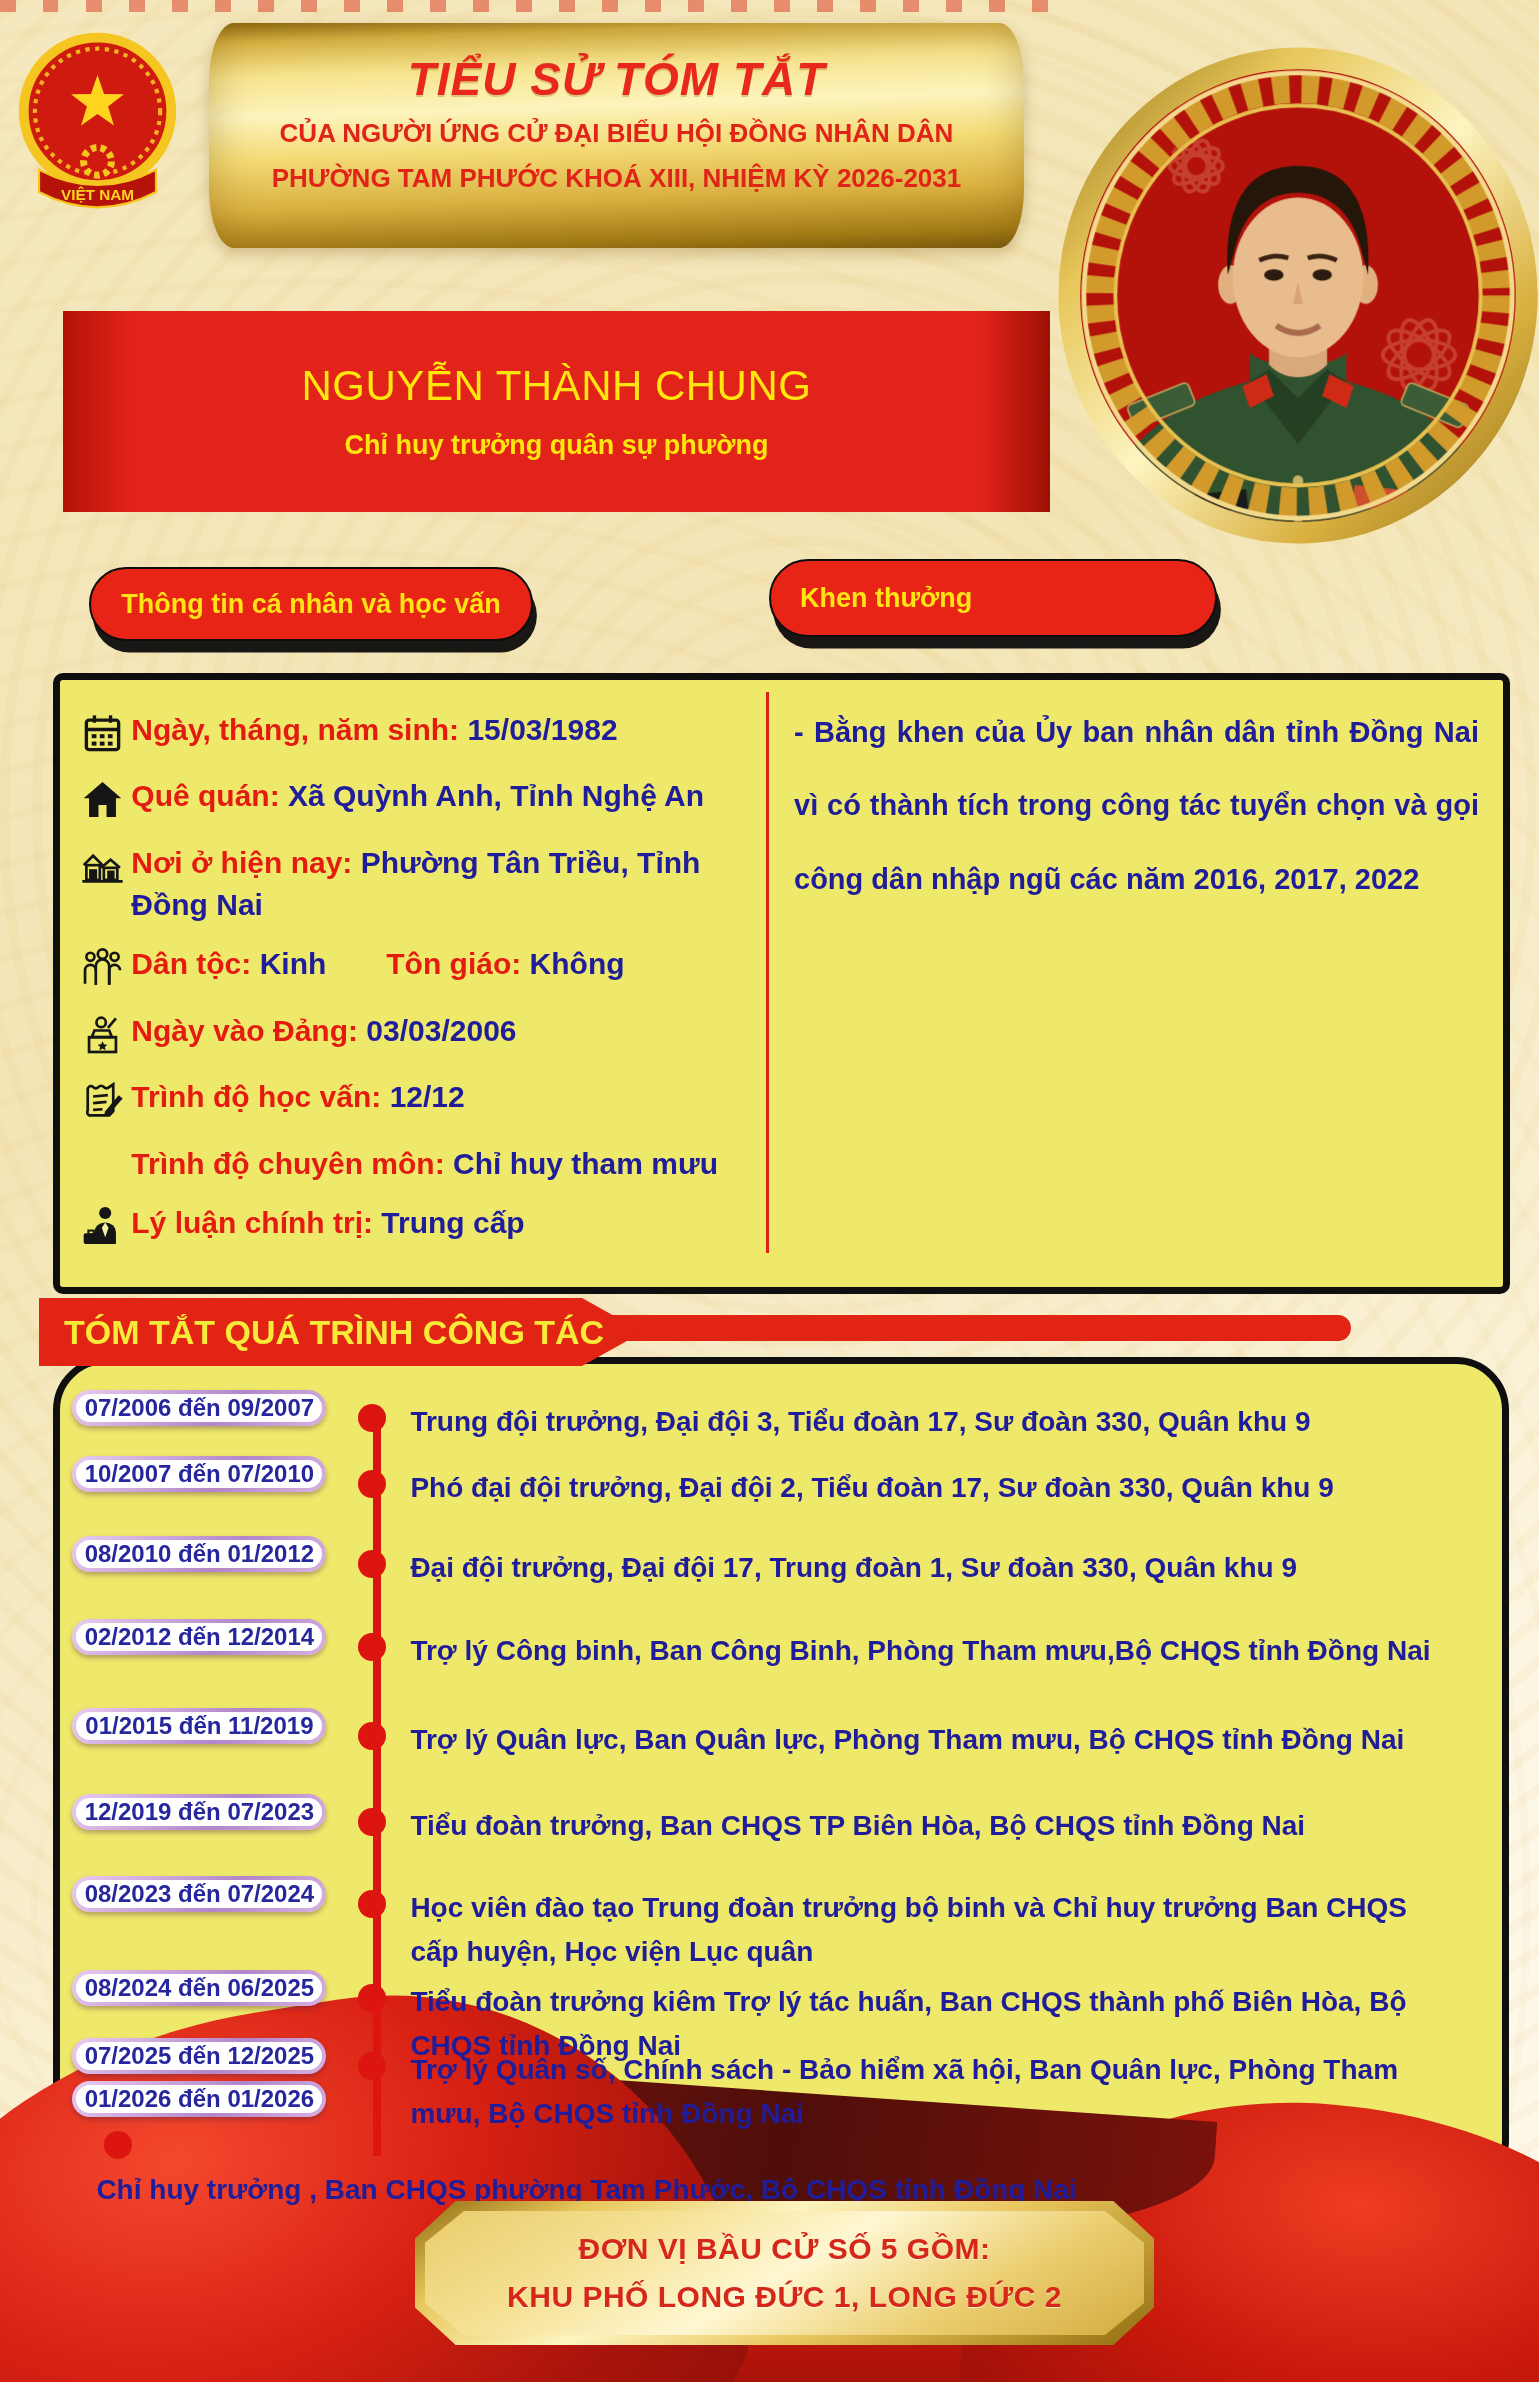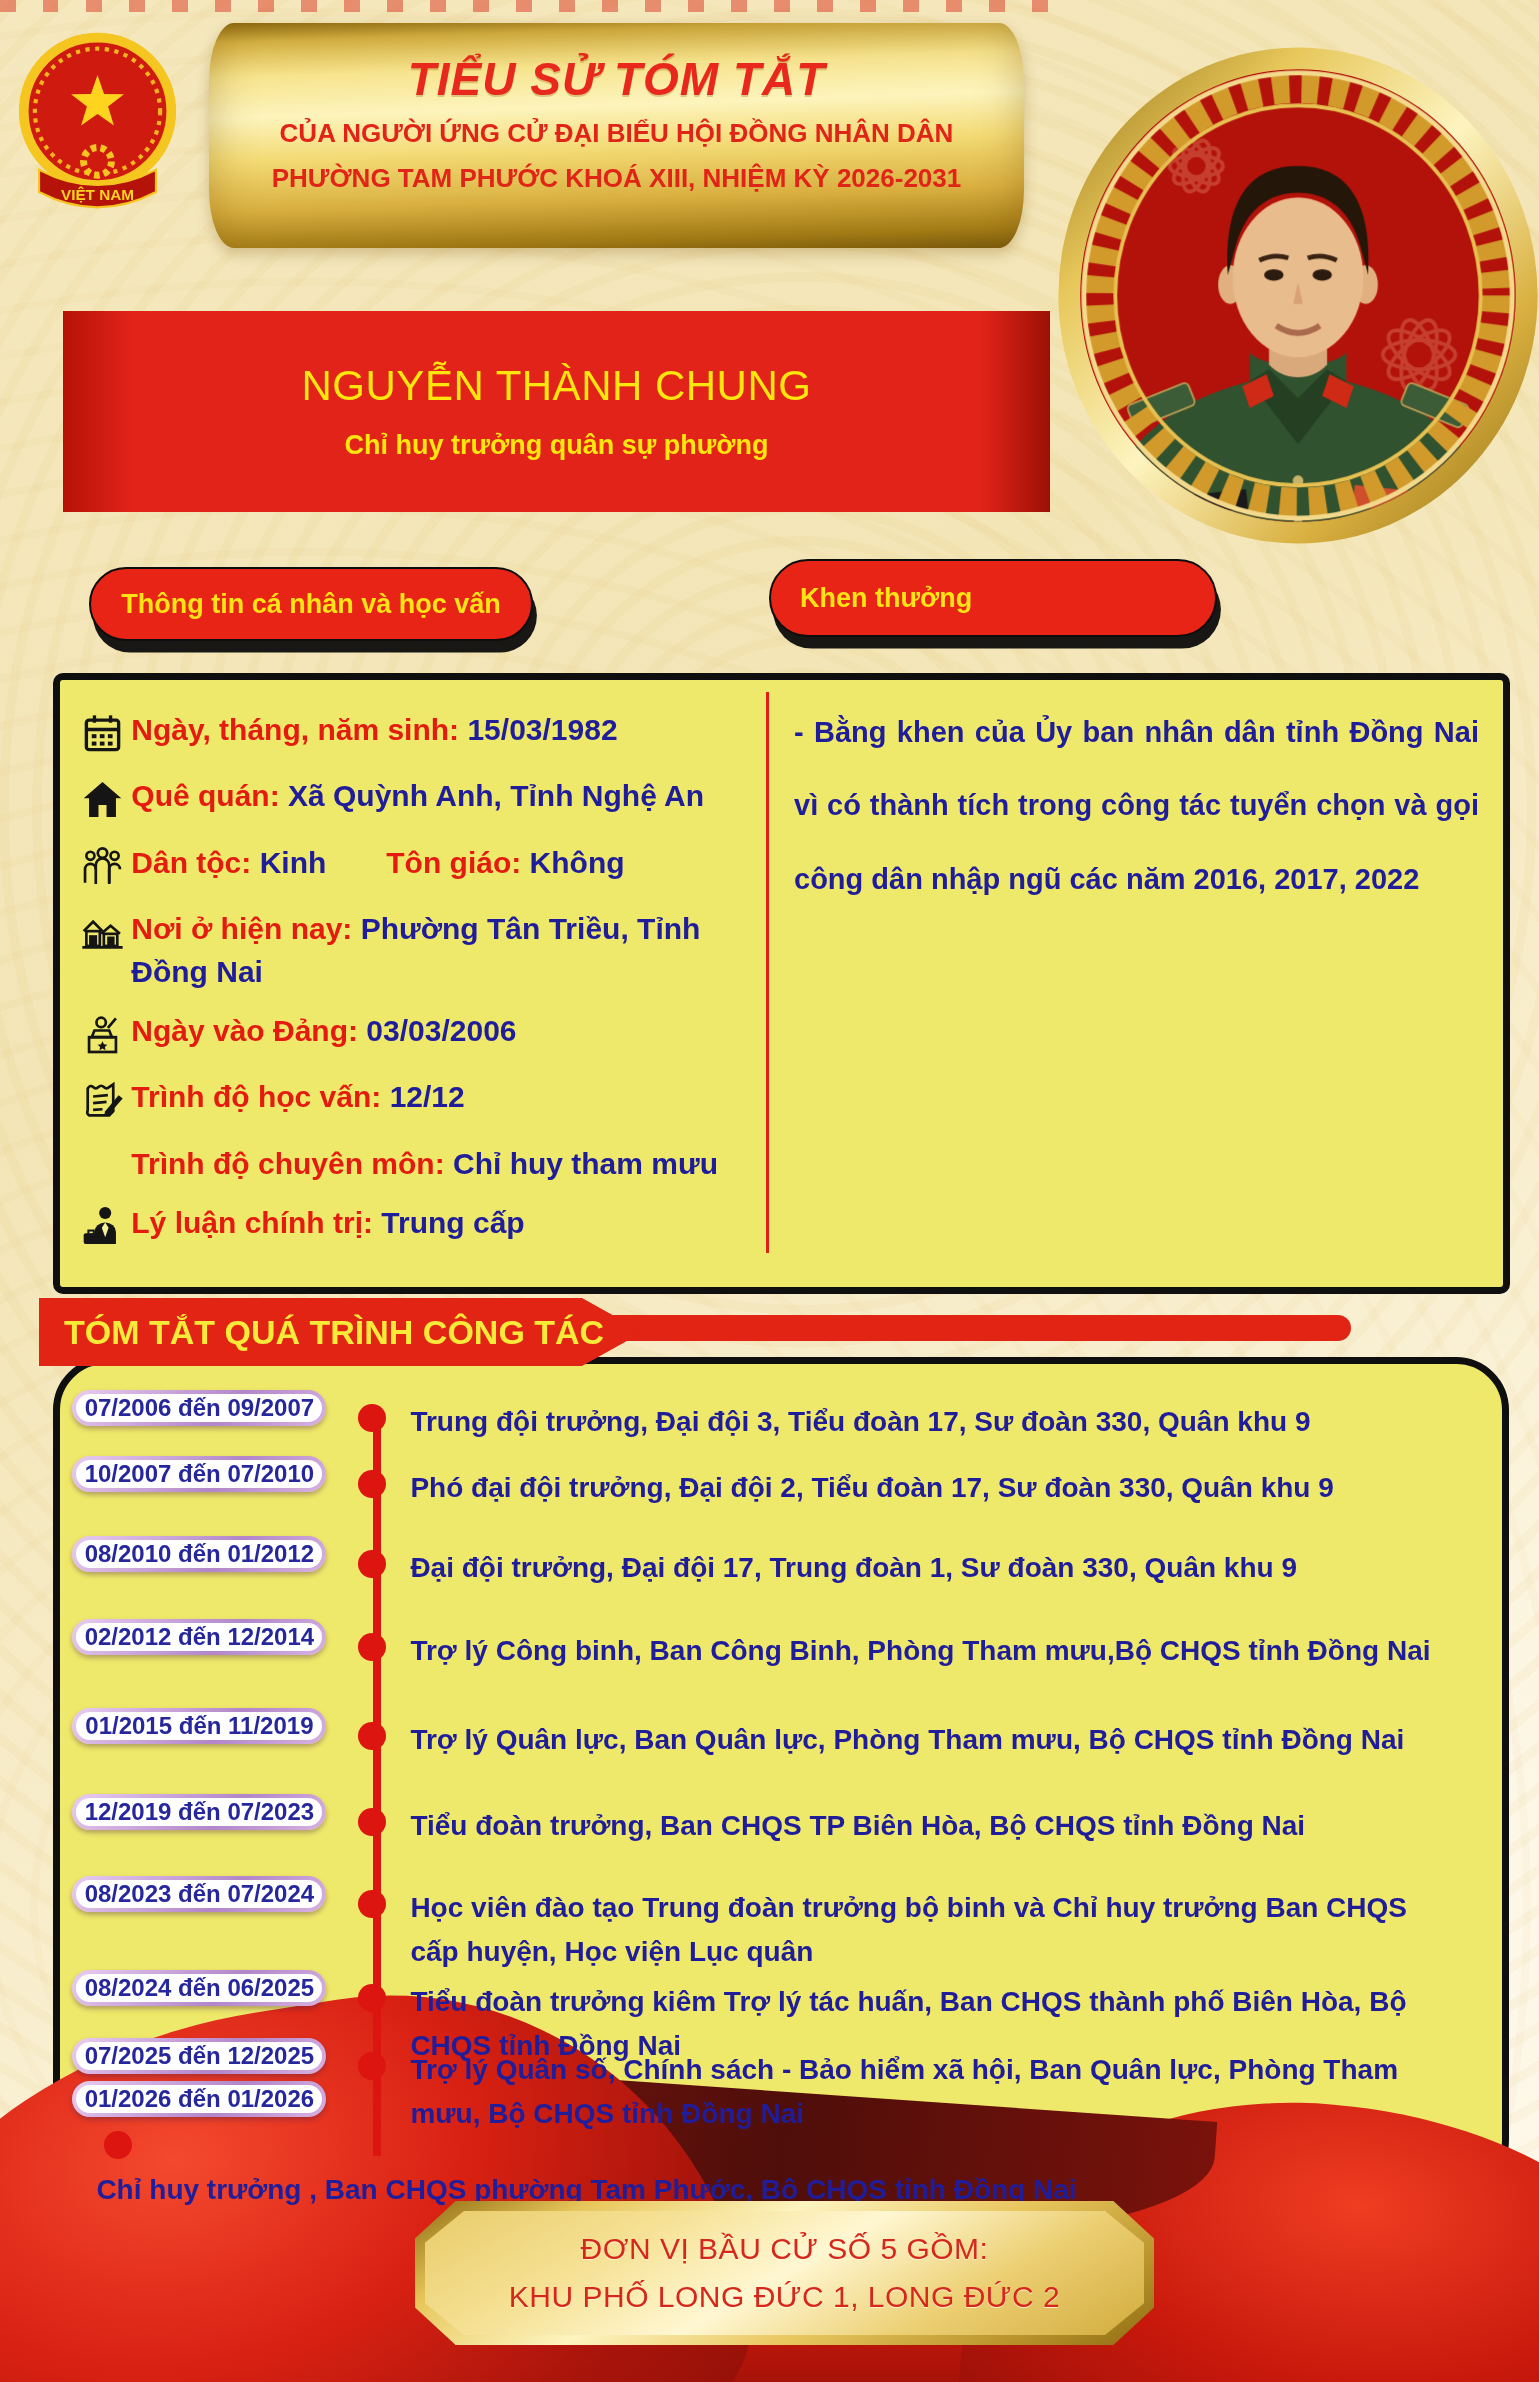--- a/index.html
+++ b/index.html
@@ -91,21 +91,21 @@
             border-radius:55% 45% 30% 30%/65% 80% 30% 30%; }
 
   
   .plaque { position:absolute; left:415px; top:2201px; width:739px; height:144px; z-index:4;
             clip-path:polygon(5.5% 0,94.5% 0,100% 26%,100% 74%,94.5% 100%,5.5% 100%,0 74%,0 26%);
             background:linear-gradient(150deg,#8f6c12,#e7c75a 18%,#fdf4c0 40%,#e9c75f 62%,#b9922b 85%,#8f6c12); }
   .plaque-inner { position:absolute; inset:9.7px;
             clip-path:polygon(5.5% 0,94.5% 0,100% 26%,100% 74%,94.5% 100%,5.5% 100%,0 74%,0 26%);
             background:linear-gradient(150deg,#e9cb6a,#f6e296 28%,#fff7d2 50%,#eccf72 74%,#d3ac3f);
             display:flex; flex-direction:column; align-items:center; justify-content:center; gap:13.6px; }
-  .plaque-l1, .plaque-l2 { color:#d5281a; font-weight:normal; font-size:30px; letter-spacing:0.5px;
+  .plaque-l1, .plaque-l2 { color:#d5281a; font-weight:bold; font-size:30px; letter-spacing:0.5px;
             text-shadow:0 1px 0 rgba(255,250,220,.8); }
 </style>
 </head>
 <body>
 
 <div class="page">
   <div class="pat"></div>
   <div class="pat2"></div>
   <div class="top-dashes"></div>
 
@@ -213,47 +213,47 @@
         </div>
         <div class="p-row">
           <span class="p-icon"><svg viewBox="0 0 64 64">
               <path d="M32 6 L60 30 L52 30 L52 58 L38 58 L38 40 L26 40 L26 58 L12 58 L12 30 L4 30 Z" fill="#151515"></path>
             </svg></span>
           <div class="p-text"><span class="p-label">Quê quán: </span><span class="p-value">Xã Quỳnh Anh, Tỉnh Nghệ An</span></div>
         </div>
         <div class="p-row">
           <span class="p-icon"><svg viewBox="0 0 64 64">
               <g fill="none" stroke="#151515" stroke-width="4">
+                <path d="M4 30 L18 16 L32 30"></path>
+                <rect x="8" y="30" width="20" height="22"></rect>
+                <rect x="14" y="38" width="8" height="14" fill="#151515"></rect>
+                <path d="M30 34 L44 22 L58 34"></path>
+                <rect x="34" y="34" width="20" height="18"></rect>
+                <rect x="41" y="40" width="7" height="12" fill="#151515"></rect>
+              </g>
+              <line x1="2" y1="54" x2="62" y2="54" stroke="#151515" stroke-width="4"></line>
+            </svg></span>
+          <div class="p-text"><span class="p-label">Nơi ở hiện nay: </span><span class="p-value">Phường Tân Triều, Tỉnh Đồng Nai</span></div>
+        </div>
+        <div class="p-row">
+          <span class="p-icon"><svg viewBox="0 0 64 64">
+              <g fill="none" stroke="#151515" stroke-width="4">
                 <circle cx="14" cy="16" r="6"></circle>
                 <circle cx="32" cy="12" r="7"></circle>
                 <circle cx="50" cy="16" r="6"></circle>
                 <path d="M6 56 V36 a8 8 0 0 1 8-8 a8 8 0 0 1 8 8"></path>
                 <path d="M22 58 V30 a10 10 0 0 1 20 0 V58"></path>
                 <path d="M42 56 V36 a8 8 0 0 1 8-8 a8 8 0 0 1 8 8"></path>
               </g>
             </svg></span>
           <div class="p-text"><span class="p-label">Dân tộc: </span><span class="p-value">Kinh</span><span class="p-gap"></span><span class="p-label">Tôn giáo: </span><span class="p-value">Không</span></div>
         </div>
         <div class="p-row">
           <span class="p-icon"><svg viewBox="0 0 64 64">
               <g fill="none" stroke="#151515" stroke-width="4">
-                <path d="M4 30 L18 16 L32 30"></path>
-                <rect x="8" y="30" width="20" height="22"></rect>
-                <rect x="14" y="38" width="8" height="14" fill="#151515"></rect>
-                <path d="M30 34 L44 22 L58 34"></path>
-                <rect x="34" y="34" width="20" height="18"></rect>
-                <rect x="41" y="40" width="7" height="12" fill="#151515"></rect>
-              </g>
-              <line x1="2" y1="54" x2="62" y2="54" stroke="#151515" stroke-width="4"></line>
-            </svg></span>
-          <div class="p-text"><span class="p-label">Nơi ở hiện nay: </span><span class="p-value">Phường Tân Triều, Tỉnh Đồng Nai</span></div>
-        </div>
-        <div class="p-row">
-          <span class="p-icon"><svg viewBox="0 0 64 64">
-              <g fill="none" stroke="#151515" stroke-width="4">
                 <circle cx="30" cy="14" r="7"></circle>
                 <path d="M40 22 L52 8"></path>
                 <path d="M20 26 h22 l4 10 h-30 Z"></path>
                 <rect x="12" y="36" width="40" height="22"></rect>
               </g>
               <path d="M32 42 l2.2 4.6 5 .5 -3.7 3.4 1 5 -4.5-2.6 -4.5 2.6 1-5 -3.7-3.4 5-.5 Z" fill="#151515"></path>
             </svg></span>
           <div class="p-text"><span class="p-label">Ngày vào Đảng: </span><span class="p-value">03/03/2006</span></div>
         </div>
         <div class="p-row">

